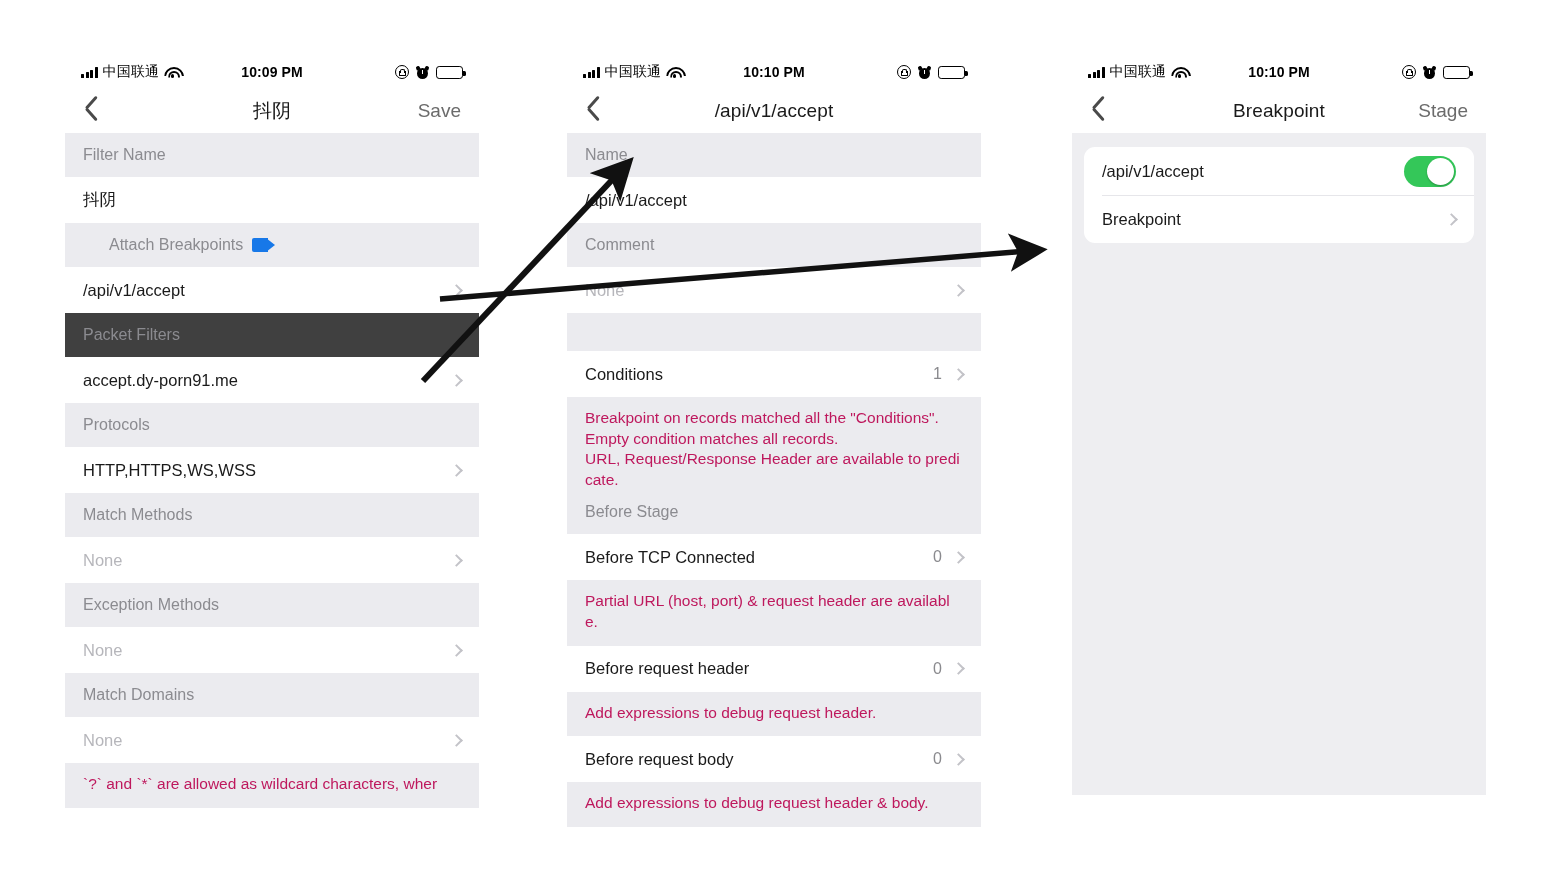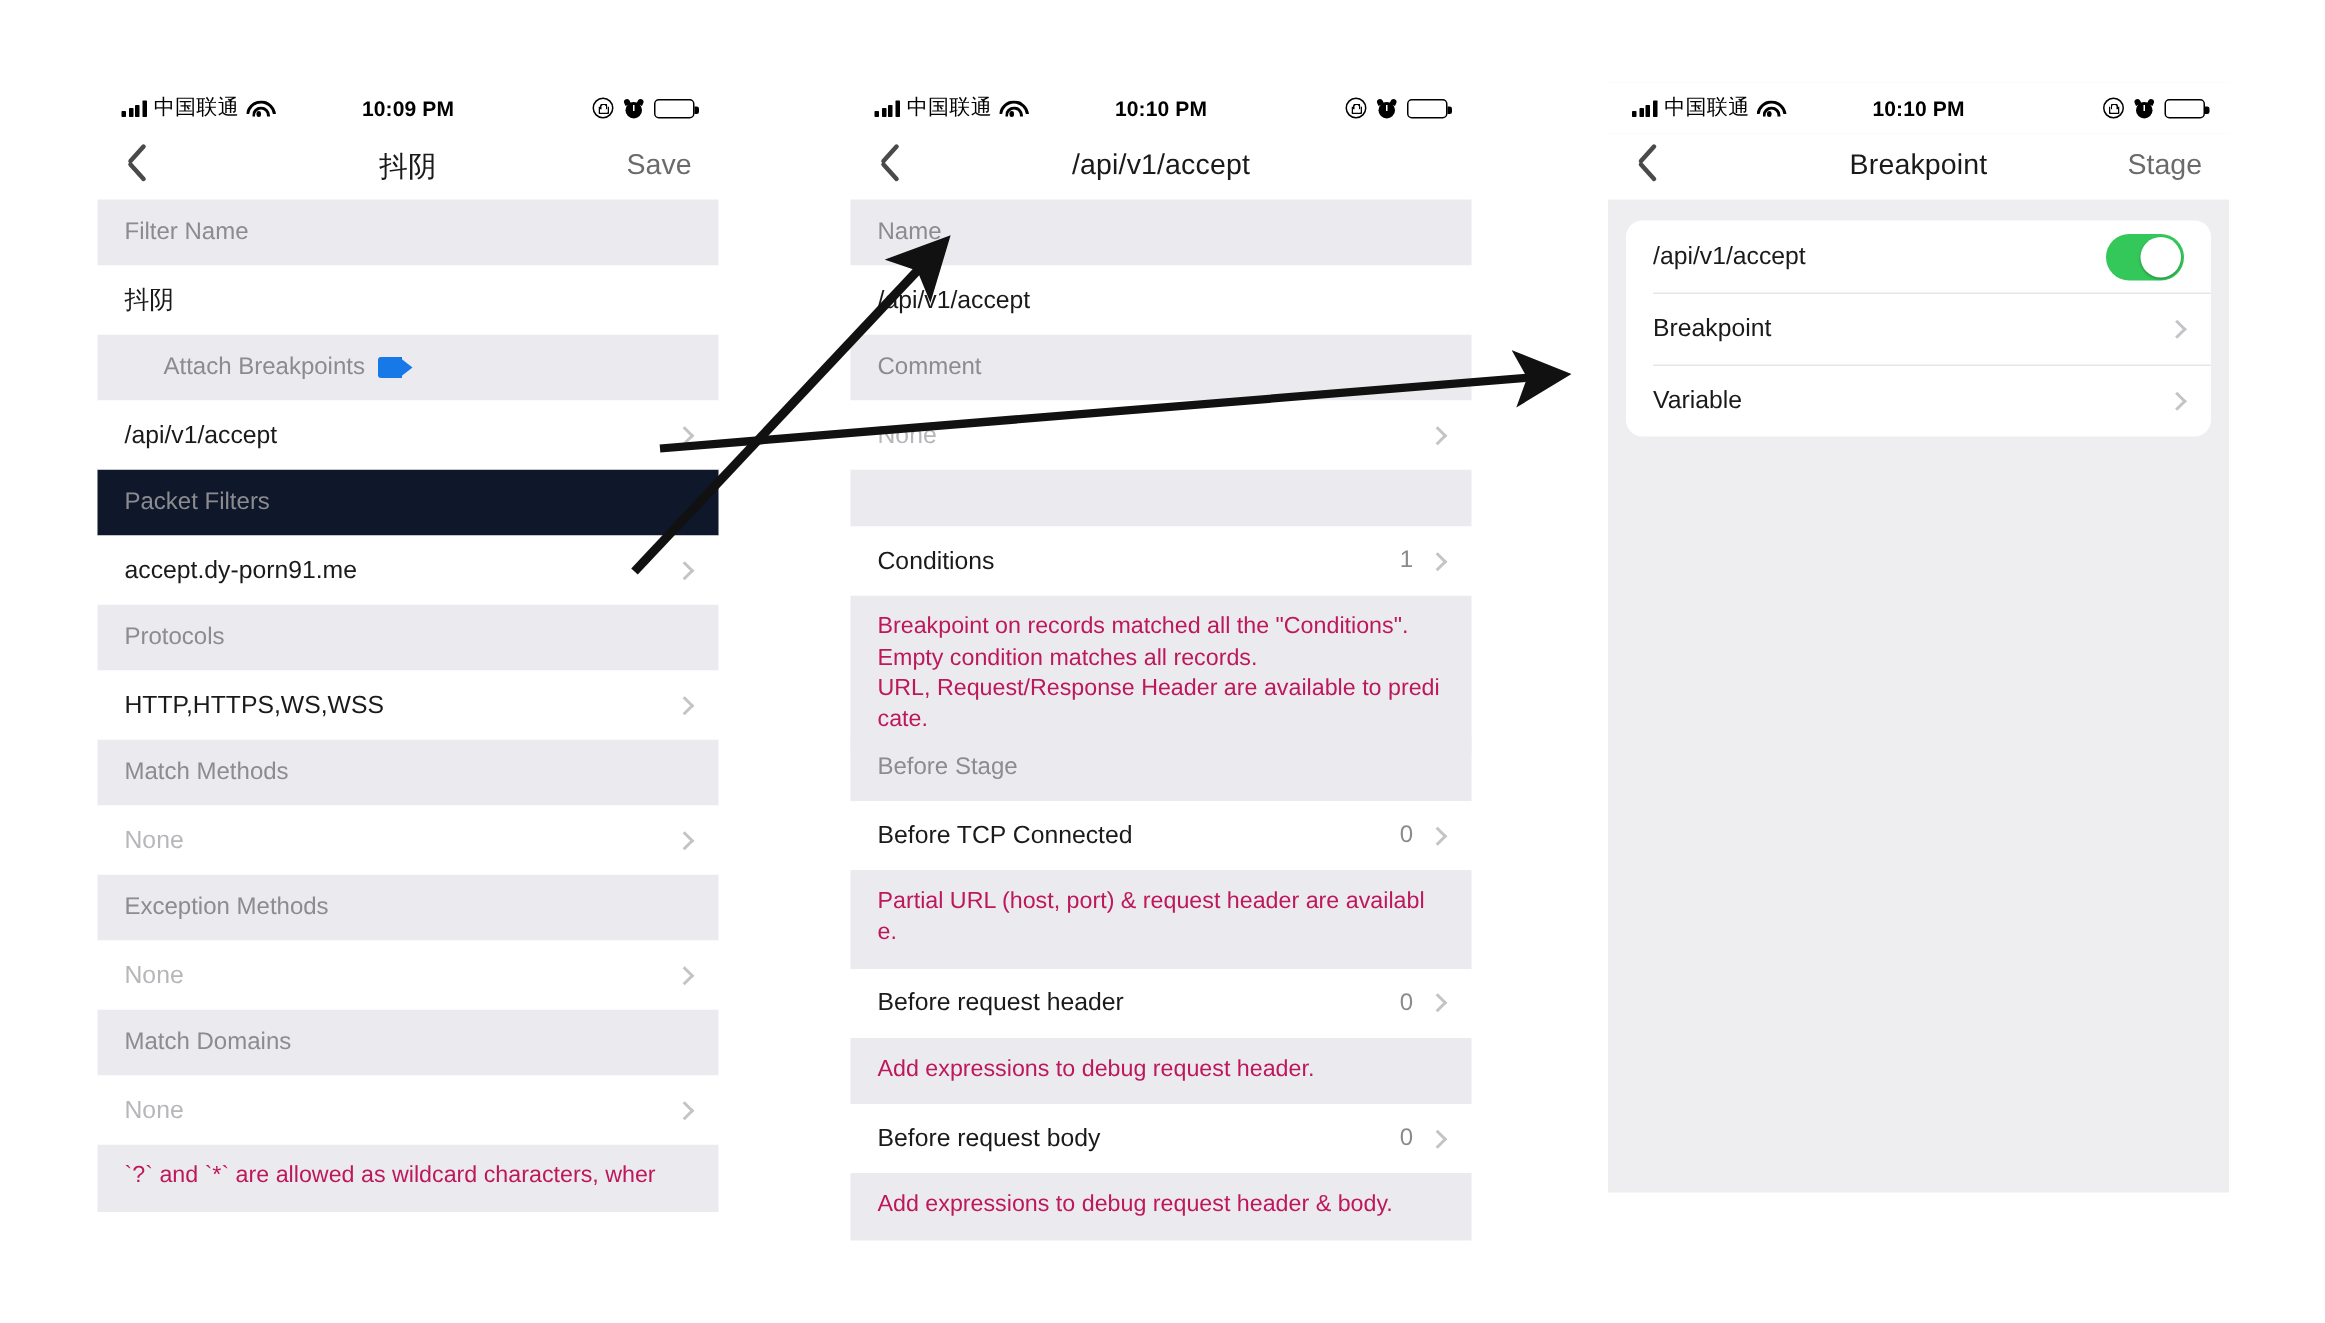--- a/index.html
+++ b/index.html
@@ -186,21 +186,21 @@
           <span>抖阴</span>
         </div>
       <div class="hdr" style="background-color: rgb(235, 235, 239); padding-left: 44px;">
           <span>Attach Breakpoints</span>
           <span class="flag" style="--c: #1778e8;"></span>
         </div>
       <div class="row">
           <span>/api/v1/accept</span>
           <span class="chev"></span>
         </div>
-      <div class="hdr" style="background-color: #0f172a;">
+      <div class="hdr" style="background-color: #404040;">
           <span>Packet Filters</span>
         </div>
       <div class="row">
           <span>accept.dy-porn91.me</span>
           <span class="chev"></span>
         </div>
       <div class="hdr" style="background-color: rgb(235, 235, 239);">
           <span>Protocols</span>
         </div>
       <div class="row">
@@ -344,24 +344,20 @@
     </div>
     <div class="card">
       <div class="crow">
         <span>/api/v1/accept</span>
         <span class="toggle" id="tg" style="background: rgb(52, 199, 89);">
             <span class="knob"></span>
           </span>
       </div>
       <div class="crow">
         <span>Breakpoint</span>
-        <span class="chev"></span>
-      </div>
-      <div class="crow">
-        <span>Variable</span>
         <span class="chev"></span>
       </div>
     </div>
   </div>
 
   <svg class="arrows" width="1550" height="882" viewBox="0 0 1550 882">
     <defs>
       <marker id="ah" markerWidth="7" markerHeight="7" refX="5.6" refY="3.5" orient="auto">
         <path d="M0,0 L7,3.5 L0,7 L1.6,3.5 Z" fill="#111"></path>
       </marker>

